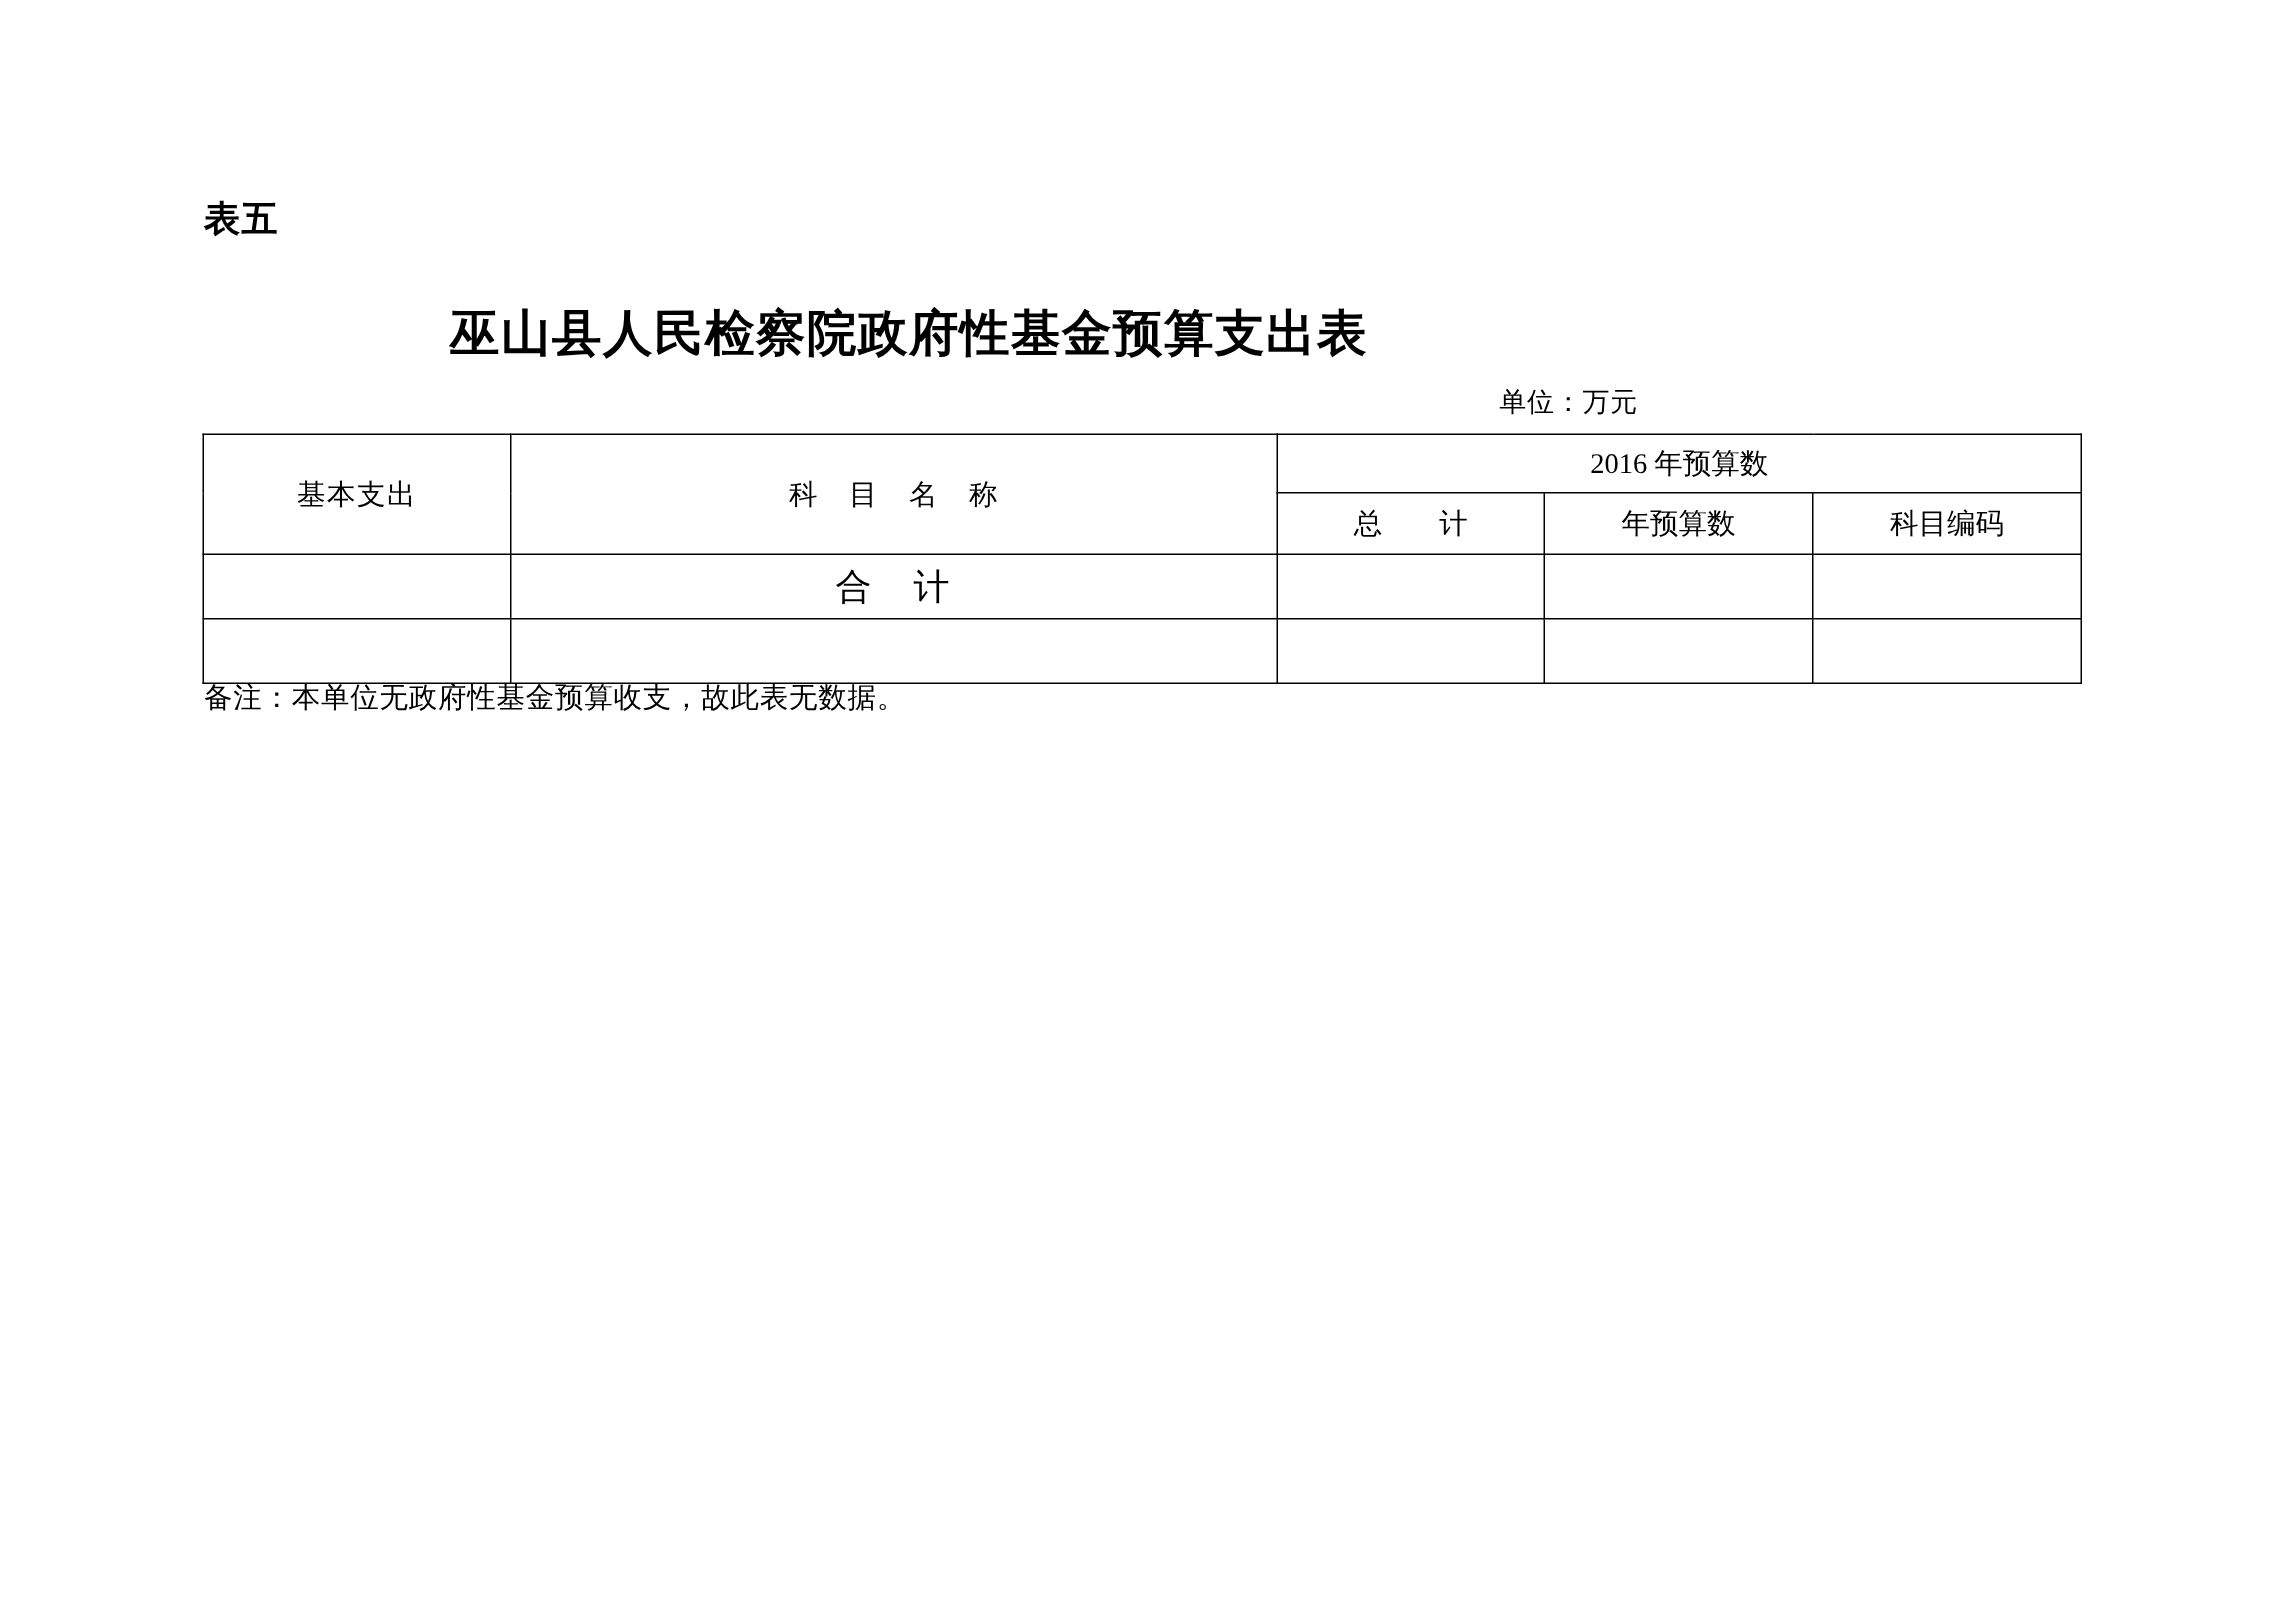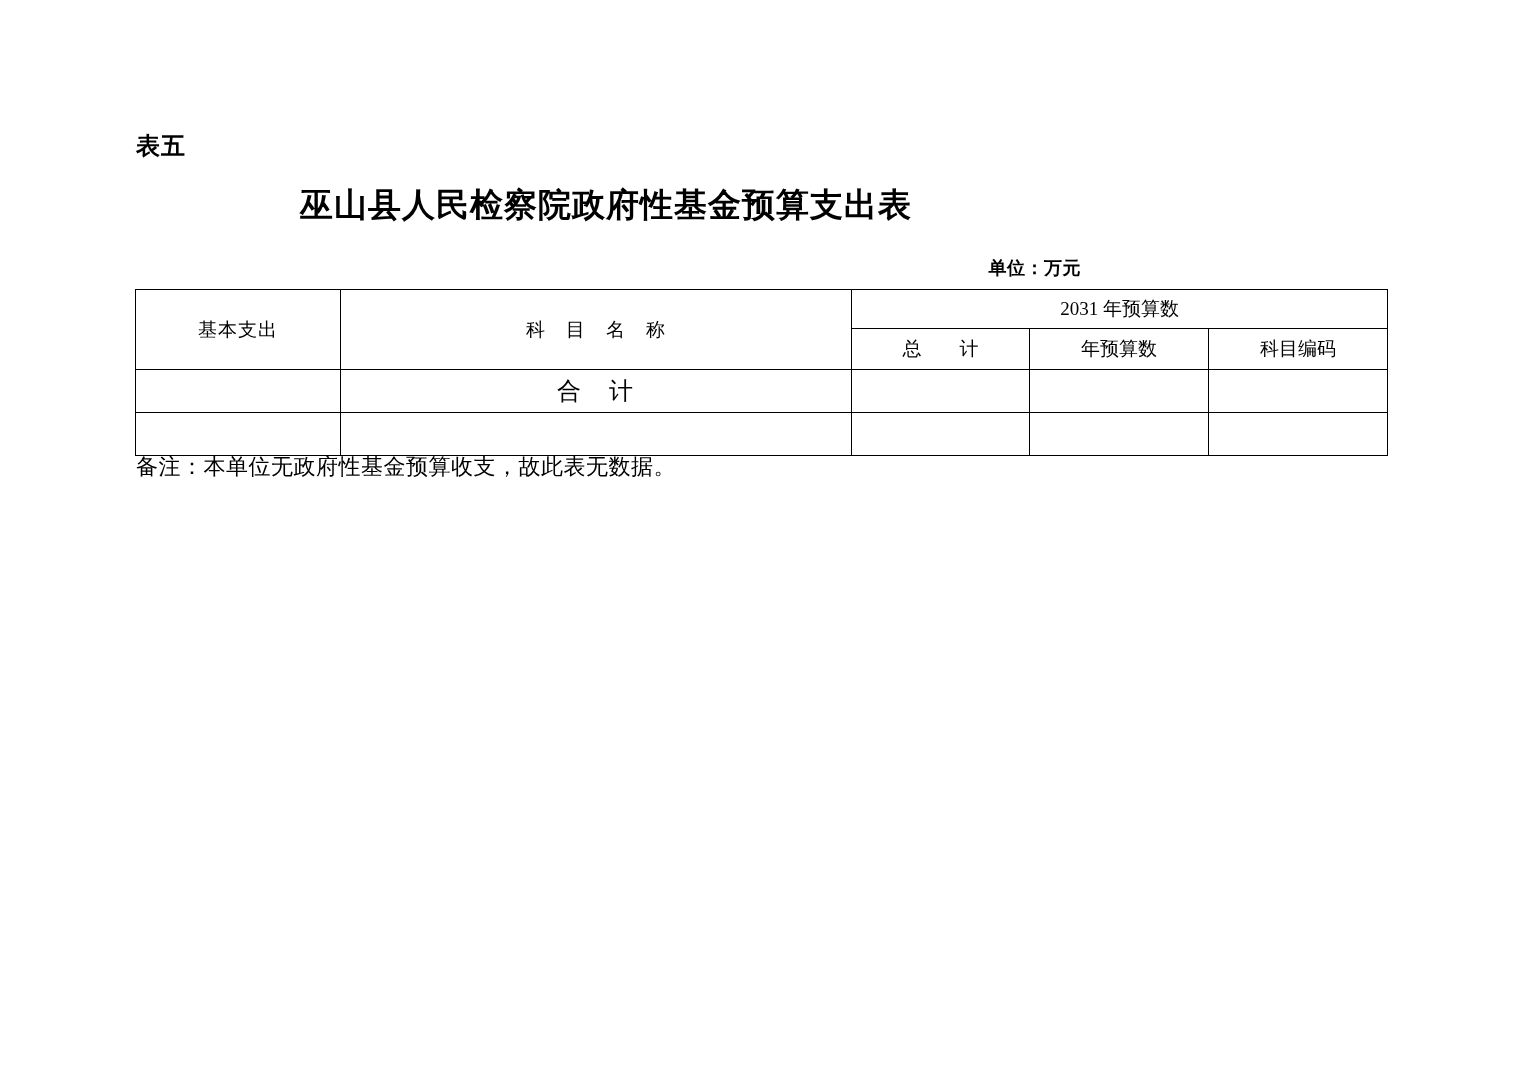--- a/index.html
+++ b/index.html
@@ -26,33 +26,32 @@
     left: 136px;
     top: 130px;
     font-size: 24px;
     font-weight: bold;
     letter-spacing: 1px;
   }
   .doc-title {
     position: absolute;
     left: 0;
     right: 0;
-    top: 183px;
+    top: 200px;
     text-align: center;
     font-size: 33px;
     font-weight: bold;
     letter-spacing: 1px;
   }
   .unit-line {
     position: absolute;
-    right: 131px;
+    right: 120px;
     top: 256px;
     font-size: 18px;
     letter-spacing: 0.5px;
-    font-weight: bold;
   }
   .budget-table {
     position: absolute;
     left: 135px;
     top: 289px;
     width: 1252px;
     border-collapse: collapse;
     table-layout: fixed;
   }
   .budget-table td, .budget-table th {
@@ -87,21 +86,21 @@
     font-size: 24px;
     letter-spacing: 2px;
   }
   .row-empty td {
     height: 42px;
   }
   .note {
     position: absolute;
     left: 136px;
     top: 452px;
-    font-size: 22px;
+    font-size: 19px;
     letter-spacing: 0.5px;
   }
 </style>
 </head>
 <body>
 
 <div class="page">
 
   <div class="table-label">表五</div>
 
@@ -114,21 +113,21 @@
       <col class="col-code">
       <col class="col-name">
       <col class="col-total">
       <col class="col-basic">
       <col class="col-project">
     </colgroup>
     <thead>
       <tr>
         <th class="h-code" rowspan="2">基本支出</th>
         <th class="h-name" rowspan="2">科　目　名　称</th>
-        <th class="h-year" colspan="3">2031 年预算数</th>
+        <th class="h-year" colspan="3">2016 年预算数</th>
       </tr>
       <tr>
         <th class="h-sub">总　　计</th>
         <th class="h-sub">年预算数</th>
         <th class="h-sub">科目编码</th>
       </tr>
     </thead>
     <tbody>
       <tr class="row-total">
         <td></td>

